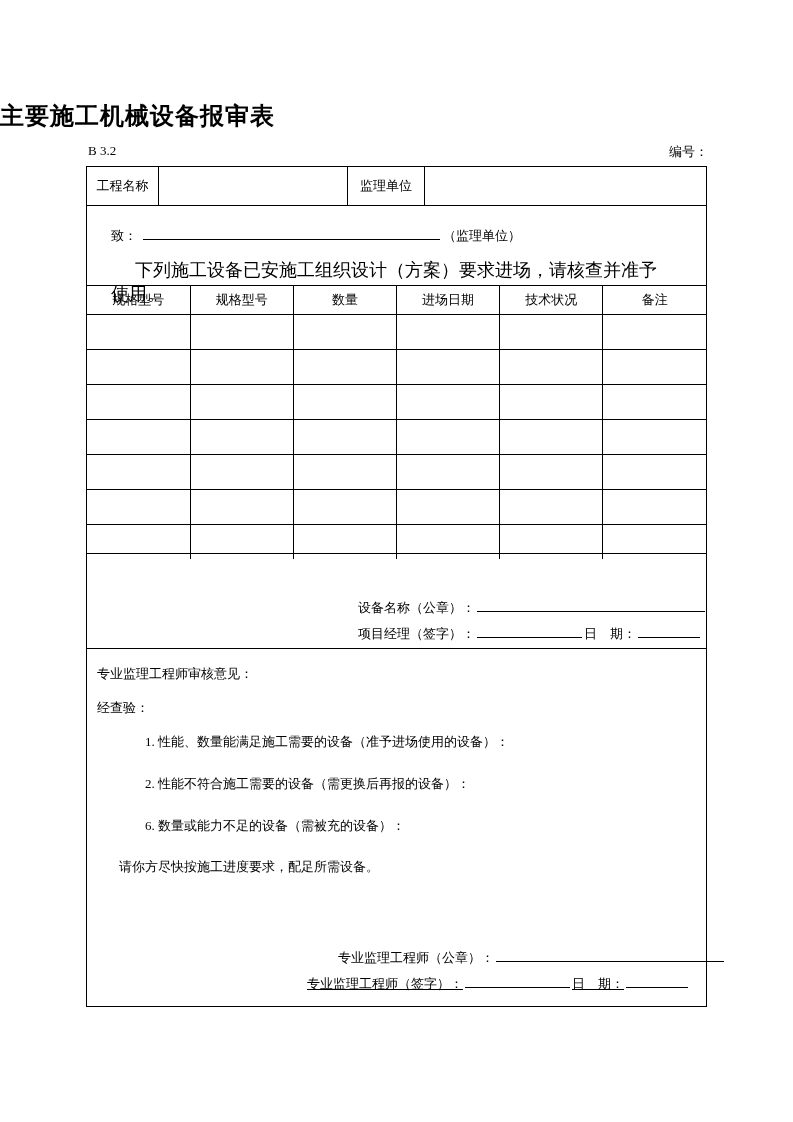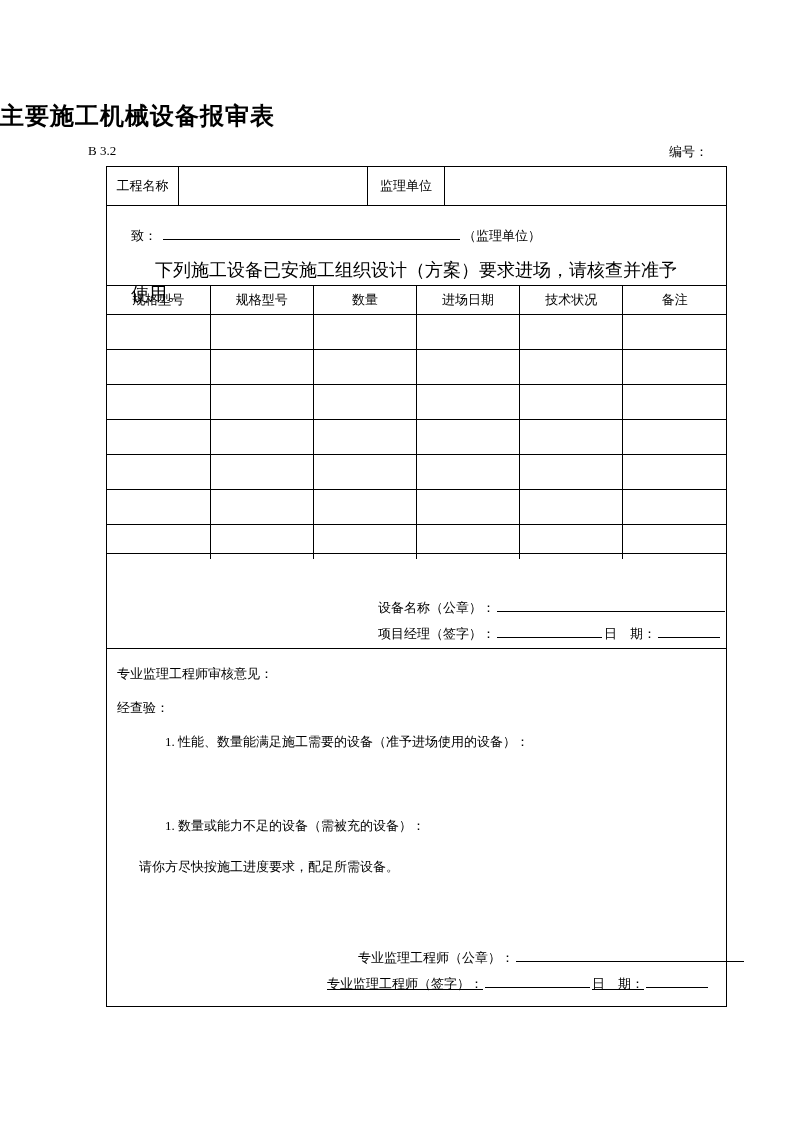--- a/index.html
+++ b/index.html
@@ -56,21 +56,20 @@
 
   
   .frame {
     position: absolute;
     left: 86px;
     top: 166px;
     width: 621px;
     height: 841px;
     border: 1.6px solid #000;
     box-sizing: border-box;
-    margin-left: 20px;
   }
 
   
   .row-head {
     position: absolute;
     left: 0; top: 0;
     width: 100%;
     height: 39px;
     box-sizing: border-box;
     border-bottom: 1.3px solid #000;
@@ -323,21 +322,22 @@
         <span class="rule rule-mid"></span>
         <span>日　期：</span>
         <span class="rule rule-short"></span>
       </div>
     </div>
 
     <div class="review">
       <div class="rv-text rv-heading">专业监理工程师审核意见：</div>
       <div class="rv-text rv-examined">经查验：</div>
       <div class="rv-text rv-item-1">1. 性能、数量能满足施工需要的设备（准予进场使用的设备）：</div>
-      <div class="rv-text rv-item-3">1. 数量或能力不足的设备（需被充的设备）：</div>
+      <div class="rv-text rv-item-2">2. 性能不符合施工需要的设备（需更换后再报的设备）：</div>
+      <div class="rv-text rv-item-3">6. 数量或能力不足的设备（需被充的设备）：</div>
       <div class="rv-text rv-closing">请你方尽快按施工进度要求，配足所需设备。</div>
 
       <div class="sig-line sig-b-1">
         <span>专业监理工程师（公章）：</span>
         <span class="rule rule-long"></span>
       </div>
       <div class="sig-line sig-b-2">
         <span>专业监理工程师（签字）：</span>
         <span class="rule rule-mid"></span>
         <span>日　期：</span>

